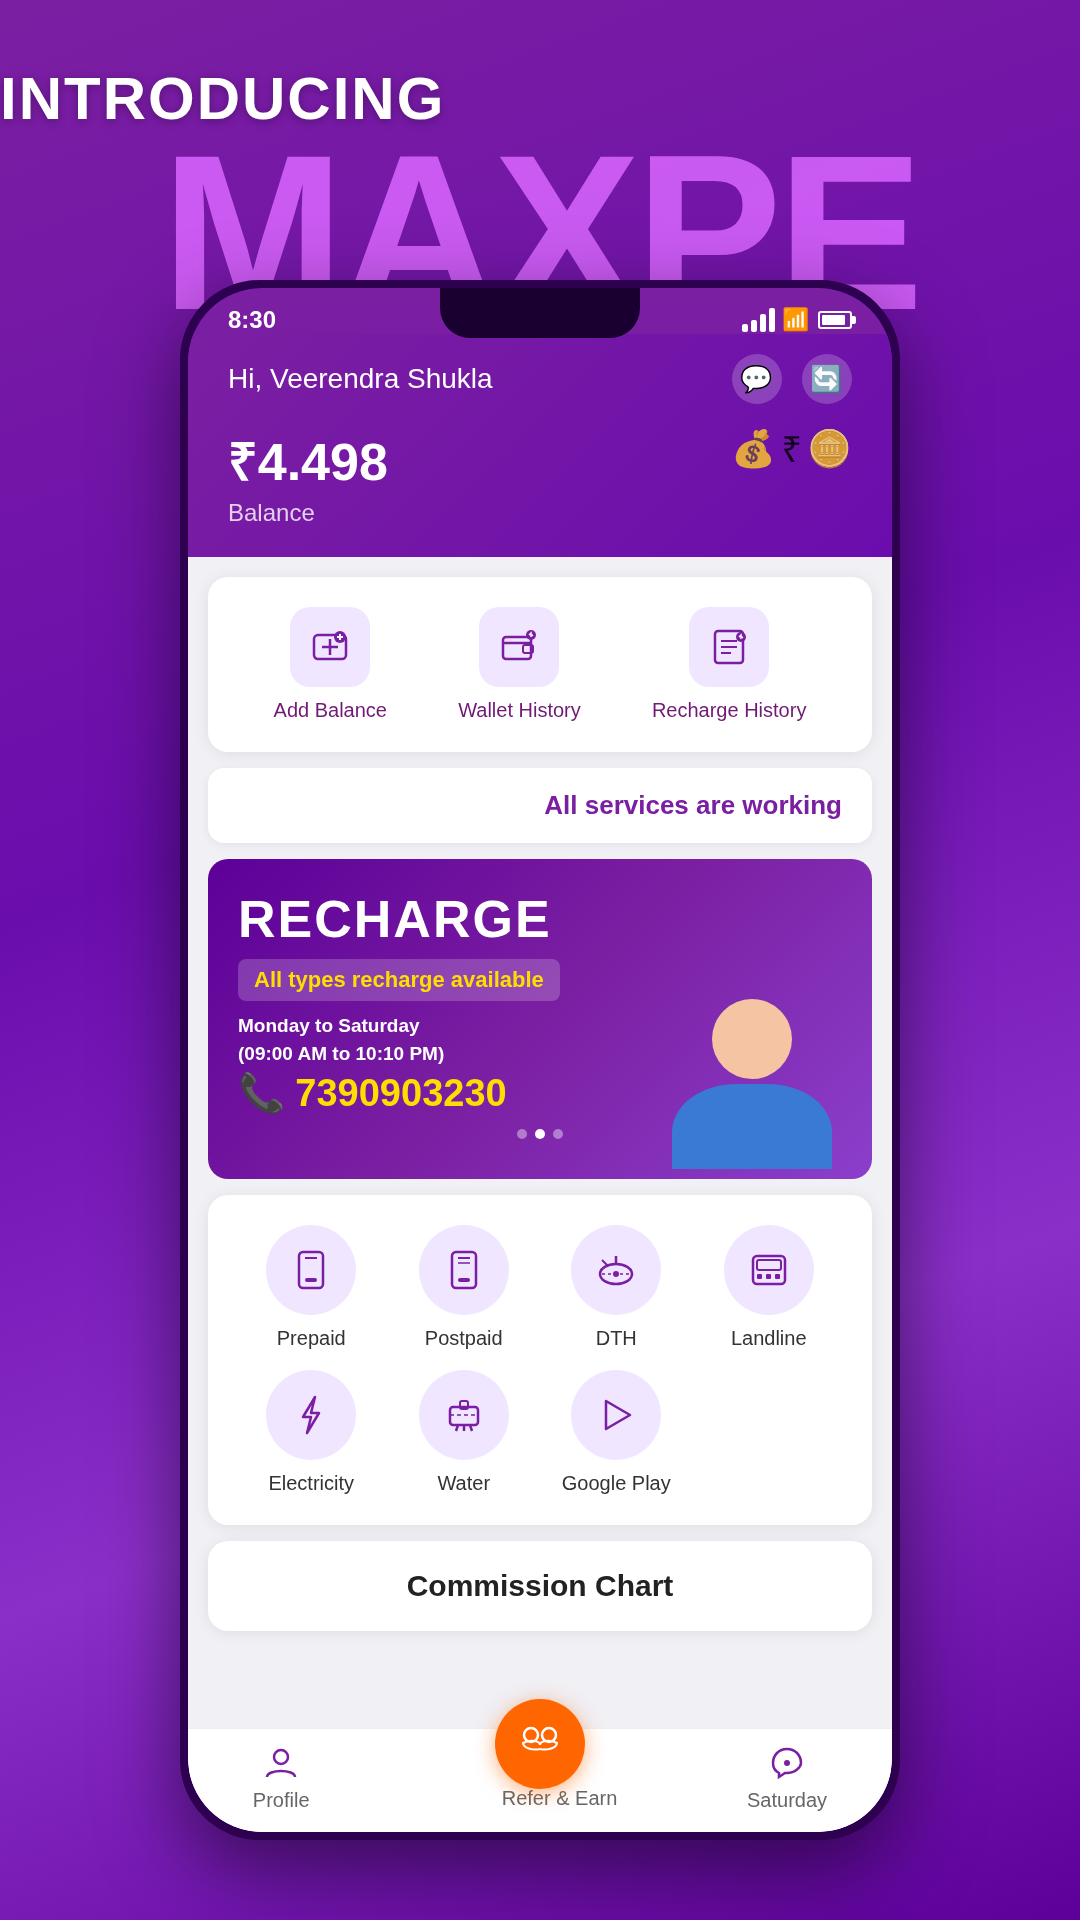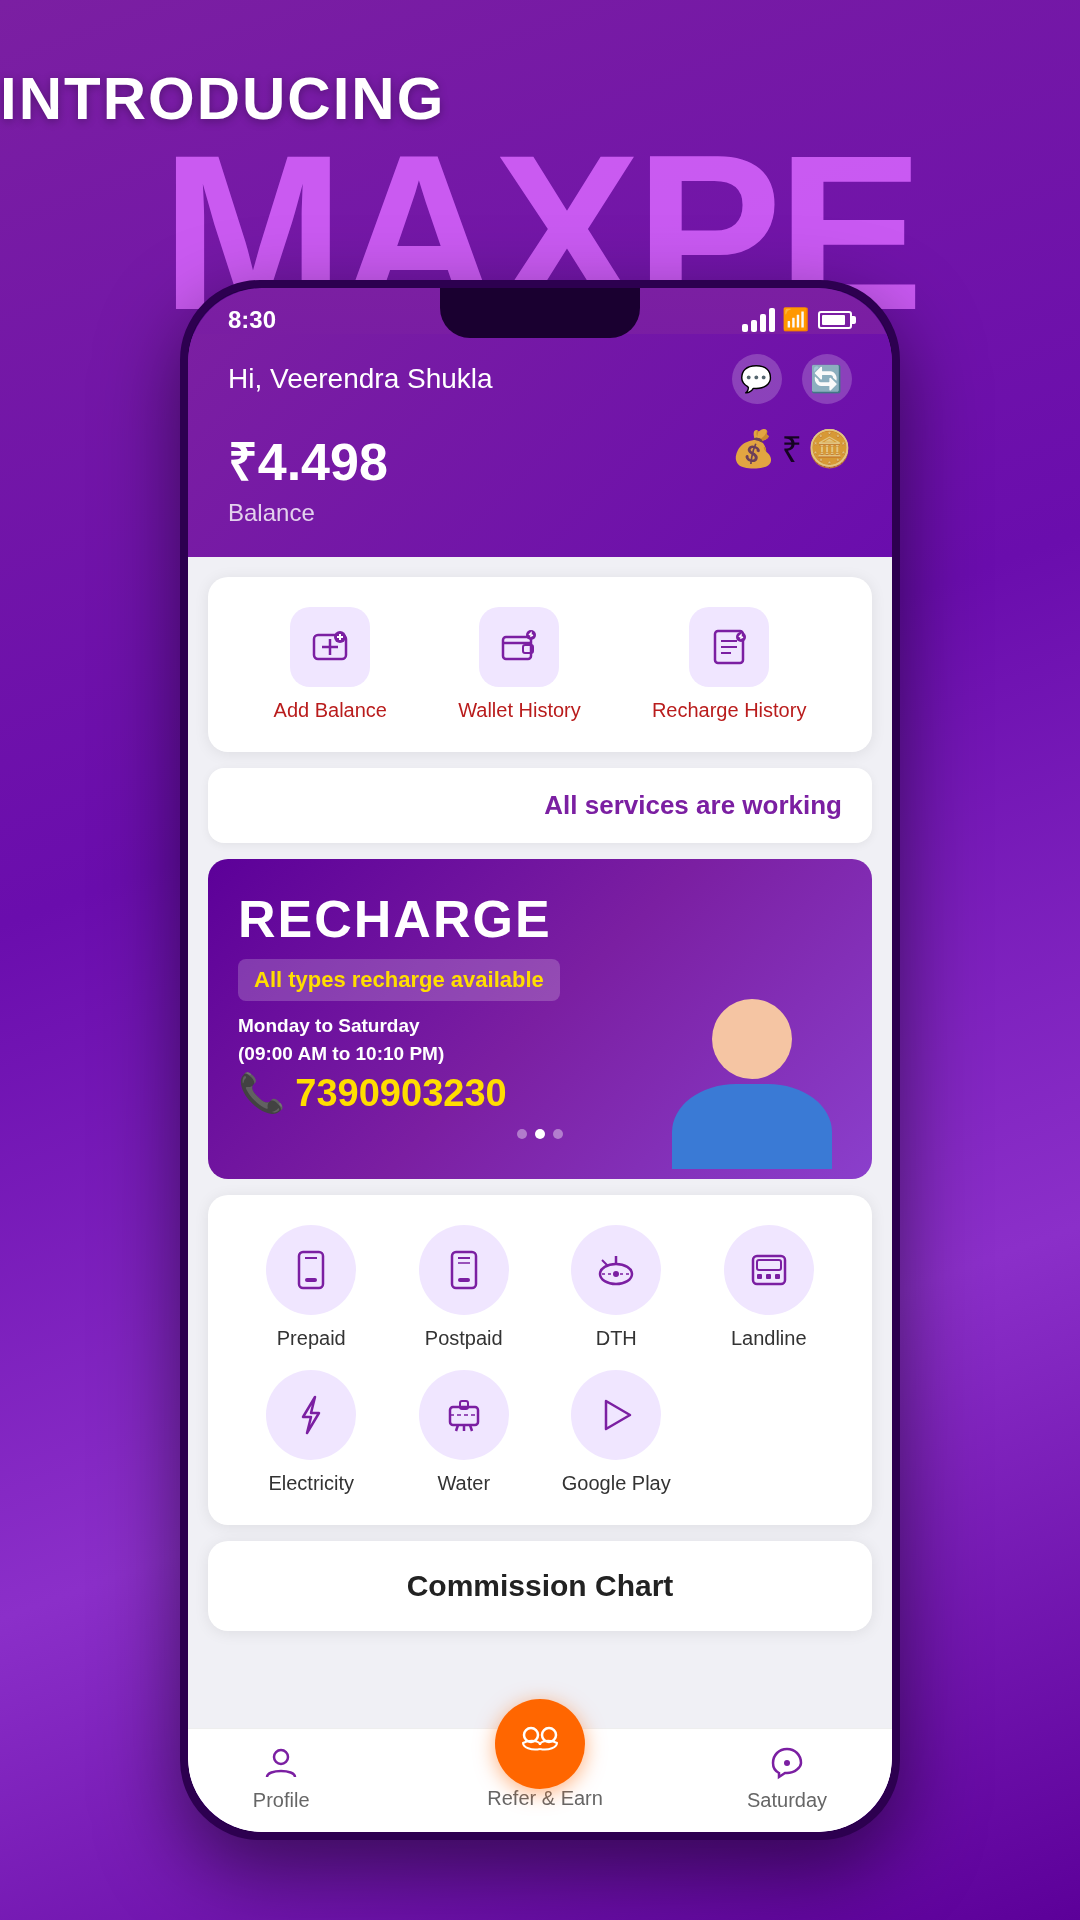--- a/index.html
+++ b/index.html
@@ -209,21 +209,21 @@
       background: #f0e6ff;
       border-radius: 20px;
       display: flex;
       align-items: center;
       justify-content: center;
       font-size: 36px;
       color: #7b1fa2;
     }
     .action-label {
       font-size: 20px;
-      color: #b91c1c;
+      color: #701a75;
       text-align: center;
       font-weight: 500;
     }
 
     
     .status-banner {
       background: white;
       margin: 16px 20px 0;
       border-radius: 16px;
       padding: 22px 30px;
@@ -607,21 +607,21 @@
 
     <div class="bottom-nav">
       <div class="nav-item">
         <svg width="36" height="36" viewBox="0 0 36 36" fill="none">
           <circle cx="18" cy="12" r="7" stroke="#7b1fa2" stroke-width="2.5" fill="none"></circle>
           <path d="M4 32 C4 24 32 24 32 32" stroke="#7b1fa2" stroke-width="2.5" fill="none"></path>
         </svg>
         <span class="nav-label">Profile</span>
       </div>
 
-      <div style="width: 130px; display:flex; flex-direction:column; align-items:flex-start; gap:8px; padding-top: 40px; margin-left: 48px;">
+      <div style="width: 130px; display:flex; flex-direction:column; align-items:flex-end; gap:8px; padding-top: 40px; margin-left: 48px;">
         <div class="nav-center-btn">
           <svg width="46" height="46" viewBox="0 0 46 46" fill="none">
             <circle cx="14" cy="14" r="7" stroke="white" stroke-width="2.5" fill="none"></circle>
             <circle cx="32" cy="14" r="7" stroke="white" stroke-width="2.5" fill="none"></circle>
             <path d="M23 24 C23 20 14 18 6 22 C6 26 14 30 23 28" stroke="white" stroke-width="2" fill="none"></path>
             <path d="M23 24 C23 20 32 18 40 22 C40 26 32 30 23 28" stroke="white" stroke-width="2" fill="none"></path>
           </svg>
         </div>
         <span class="nav-label">Refer &amp; Earn</span>
       </div>

